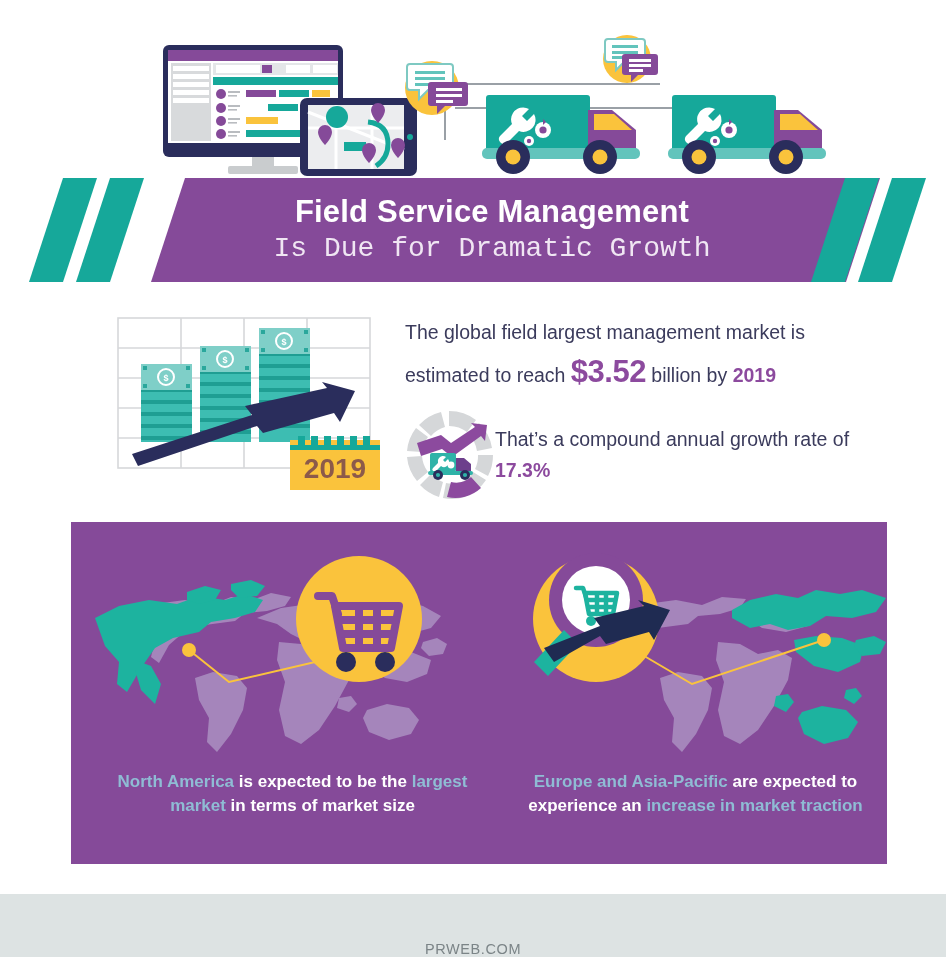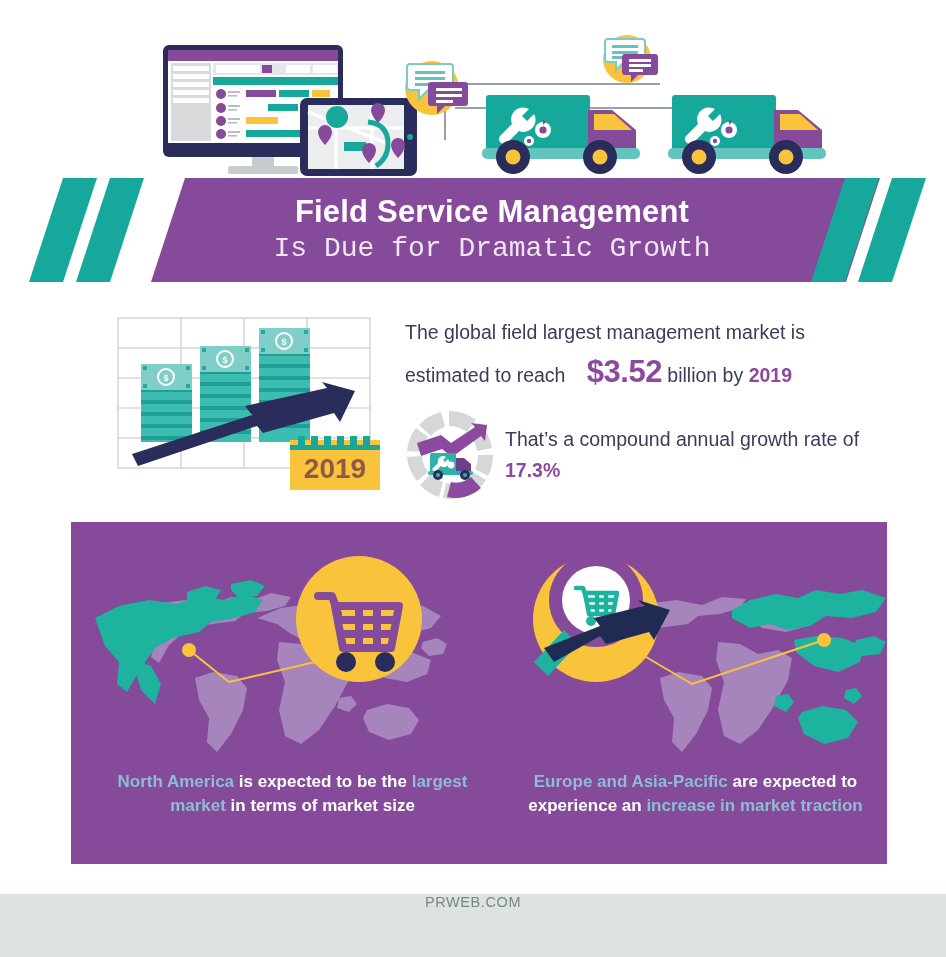--- a/index.html
+++ b/index.html
@@ -14,41 +14,41 @@
   .banner-text{position:absolute;left:0;top:178px;width:946px;height:104px;
      display:flex;flex-direction:column;align-items:center;justify-content:center;pointer-events:none;margin-left:19px;}
   .title-main{color:#ffffff;font-size:31px;font-weight:700;letter-spacing:.2px;line-height:1.12;
      font-family:"Liberation Sans",sans-serif;}
   .title-sub{color:#f0e6f3;font-size:28px;font-weight:300;line-height:1.2;margin-top:2px;
      font-family:Liberation Mono, monospace;}
   .chartart{position:absolute;left:112px;top:312px;width:272px;height:178px;}
   .midtext{position:absolute;left:405px;top:318px;width:470px;}
   .lead{font-size:19.5px;color:#3b3b5c;line-height:1.52;font-weight:400;
      font-family:"Liberation Sans",sans-serif;}
-  .lead .big{color:#8c4a9e;font-size:31px;font-weight:700;letter-spacing:-.5px;margin-left:16px;}
+  .lead .big{color:#8c4a9e;font-size:31px;font-weight:700;letter-spacing:-.5px;}
   .lead .accent{color:#8c4a9e;font-weight:700;}
   .cagr-row{display:flex;align-items:center;margin-top:14px;}
   .cagr-ico{width:92px;height:92px;flex:0 0 92px;margin-left:-2px;}
-  .cagr-txt{font-size:19.5px;color:#3b3b5c;line-height:1.58;margin-left:10px;
+  .cagr-txt{font-size:19.5px;color:#3b3b5c;line-height:1.58;
      font-family:"Liberation Sans",sans-serif;}
   .cagr-txt .accent{color:#8c4a9e;font-weight:700;}
 
   
   .panel{position:absolute;background:#854a99;overflow:hidden;}
   .panel-l{left:71px;top:522px;width:443px;height:342px;}
   .panel-r{left:504px;top:522px;width:383px;height:342px;}
   .panel-map{position:absolute;left:0;top:0;width:383px;height:250px;}
   .panel-cap{position:absolute;left:0;right:0;top:248px;text-align:center;
      font-size:17px;font-weight:700;line-height:1.42;color:#ffffff;padding:0 18px;
      font-family:"Liberation Sans",sans-serif;}
   .panel-cap .hl{color:#8fbcd4;}
 
   
   .footer{position:absolute;left:0;top:894px;width:946px;height:63px;background:#dde3e3;
-     display:flex;align-items:flex-start;justify-content:center;}
+     display:flex;align-items:flex-end;justify-content:center;}
   .footer-txt{font-size:14.5px;color:#7b8487;letter-spacing:.6px;
      font-family:"Liberation Sans",sans-serif;}
 </style>
 </head>
 <body>
 
 <div class="stage">
 
   <div class="hero">
     <svg width="946" height="190" viewBox="0 0 946 190" xmlns="http://www.w3.org/2000/svg">

